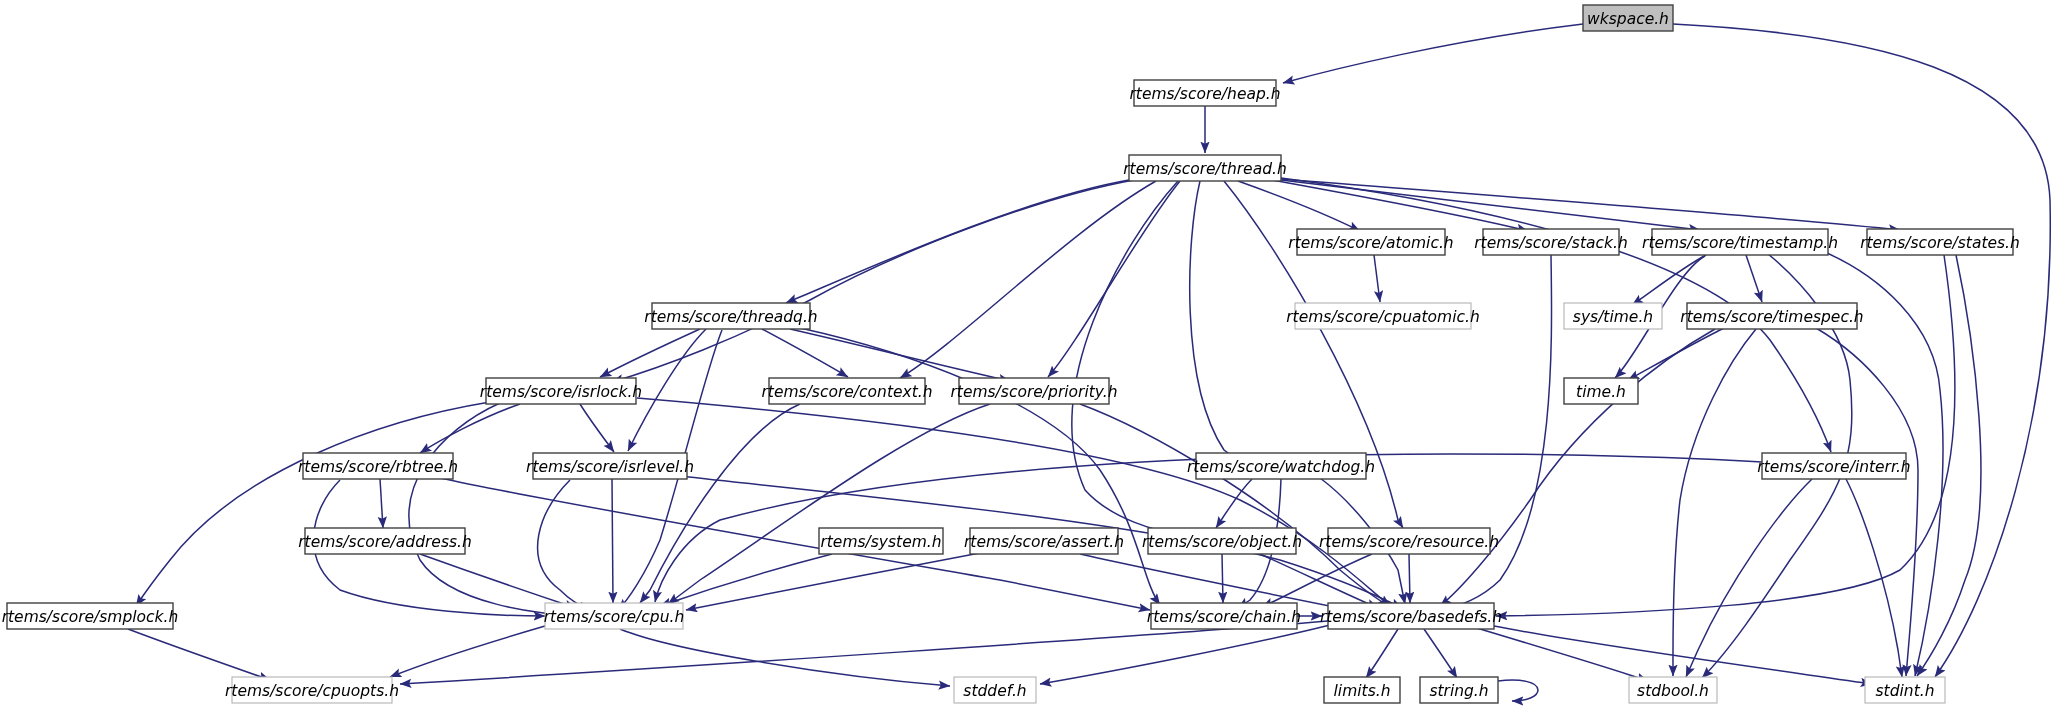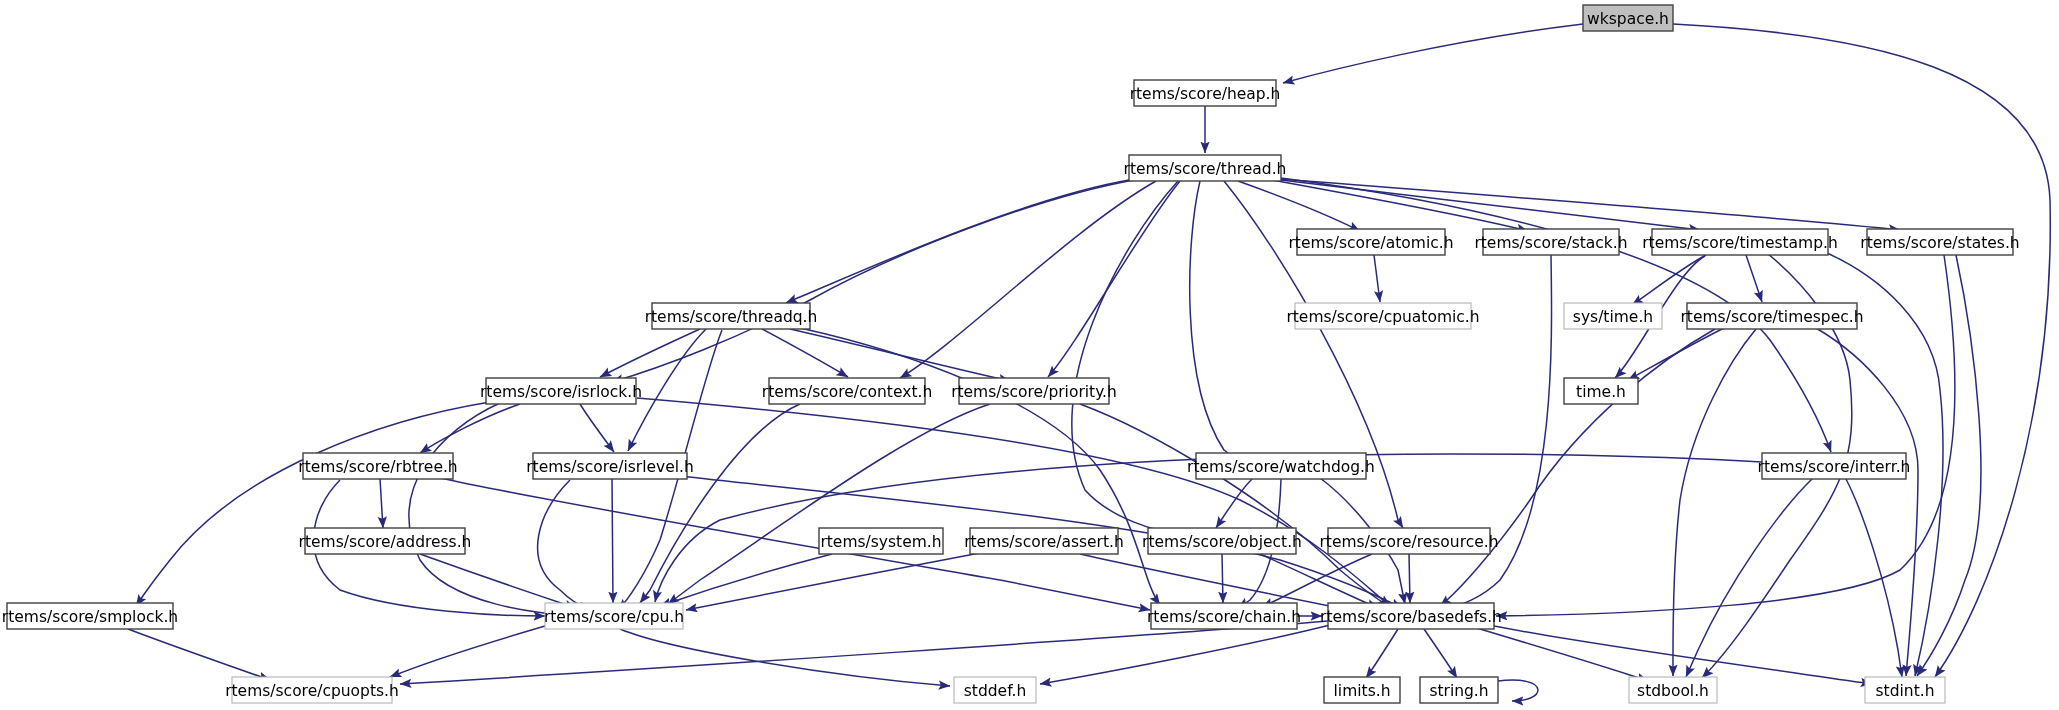--- a/index.html
+++ b/index.html
@@ -1,17 +1,17 @@
 <!DOCTYPE html>
 <html><head>
 <meta charset="utf-8">
 <style>
   html,body{margin:0;padding:0;background:#ffffff;}
   #graph-root{position:relative;width:1696px;height:710px;background:#fff;
-    font-family:"DejaVu Sans","Liberation Sans",sans-serif;}
+    font-family:"DejaVu Sans","Liberation Sans",sans-serif;font-style:italic;}
   svg#graph-canvas{position:absolute;left:0;top:0;width:2059px;height:710px;overflow:visible;}
   .gnode rect{fill:#ffffff;}
   .gnode.root rect{fill:#bfbfbf;stroke:#404040;stroke-width:1.4px;}
   .gnode.strong rect{stroke:#404040;stroke-width:1.4px;}
   .gnode.weak rect{stroke:#b3b3b3;stroke-width:1.1px;}
   .gnode text{fill:#000000;font-size:15.5px;text-anchor:middle;dominant-baseline:middle;
     font-family:"DejaVu Sans","Liberation Sans",sans-serif;}
   .edge{fill:none;stroke:#2a2a7a;stroke-width:1.5px;}
   .ahead{fill:#2a2a7a;stroke:none;}
 </style>

